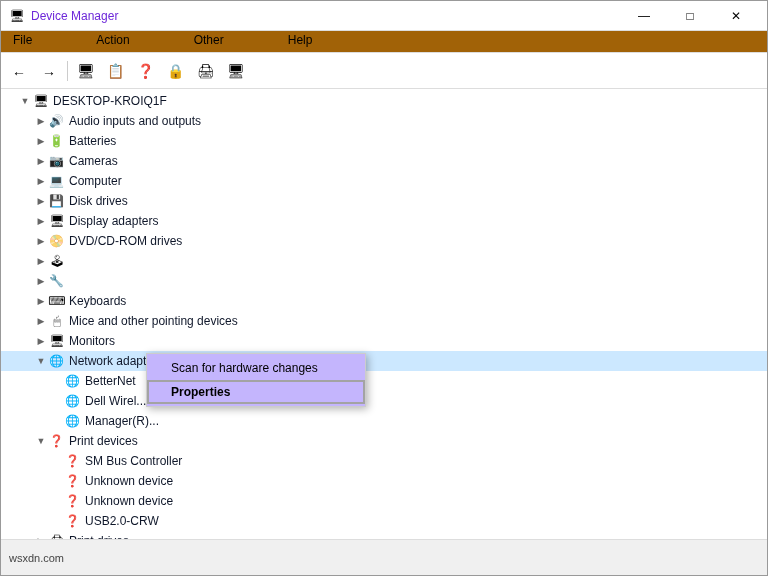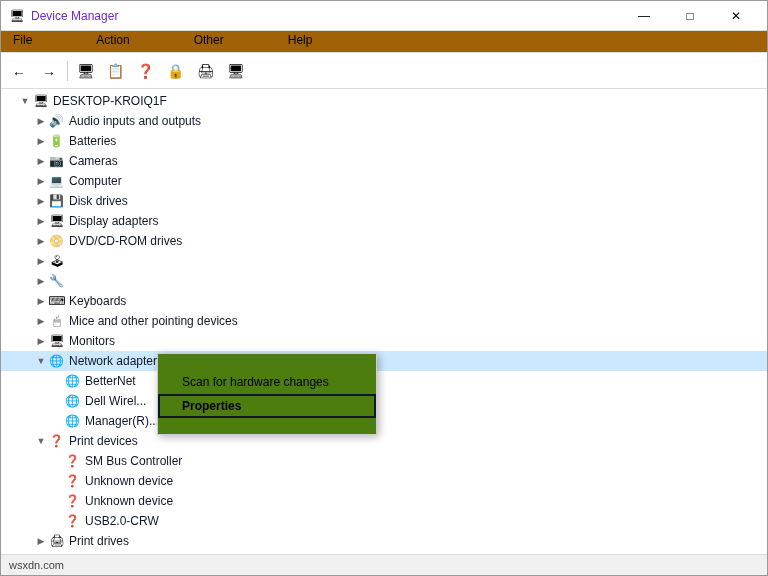--- a/index.html
+++ b/index.html
@@ -161,53 +161,53 @@
       justify-content: center;
       font-size: 12px;
     }
 
     .tree-label {
       font-size: 12px;
       color: #0f172a;
     }
 
     .status-bar {
-      height: 21px;
+      height: 36px;
       background: #f0f0f0;
       border-top: 1px solid #ddd;
       display: flex;
       align-items: center;
       padding: 0 8px;
       font-size: 11px;
       color: #444;
     }
 
     
     .context-menu {
       position: absolute;
       top: 264px;
-      left: 156px;
-      background: #4d7c0f;
+      left: 145px;
+      background: #c4b5fd;
       border: 1px solid #ccc;
       box-shadow: 2px 2px 8px rgba(0,0,0,0.3);
       z-index: 100;
       min-width: 220px;
-      padding: 16px 0;
+      padding: 2px 0;
     }
 
     .ctx-item {
       padding: 5px 24px;
       cursor: pointer;
       font-size: 12px;
       white-space: nowrap;
     }
 
     .ctx-item.highlighted {
       font-weight: bold;
-      border: 2px solid #0f172a;
+      border: 2px solid #a3a3a3;
       padding: 3px 22px;
     }
 
     
     .tree-panel::-webkit-scrollbar { width: 12px; }
     .tree-panel::-webkit-scrollbar-track { background: #f0f0f0; }
     .tree-panel::-webkit-scrollbar-thumb { background: #c0c0c0; border: 2px solid #f0f0f0; }
   </style>
 </head>
 <body>

